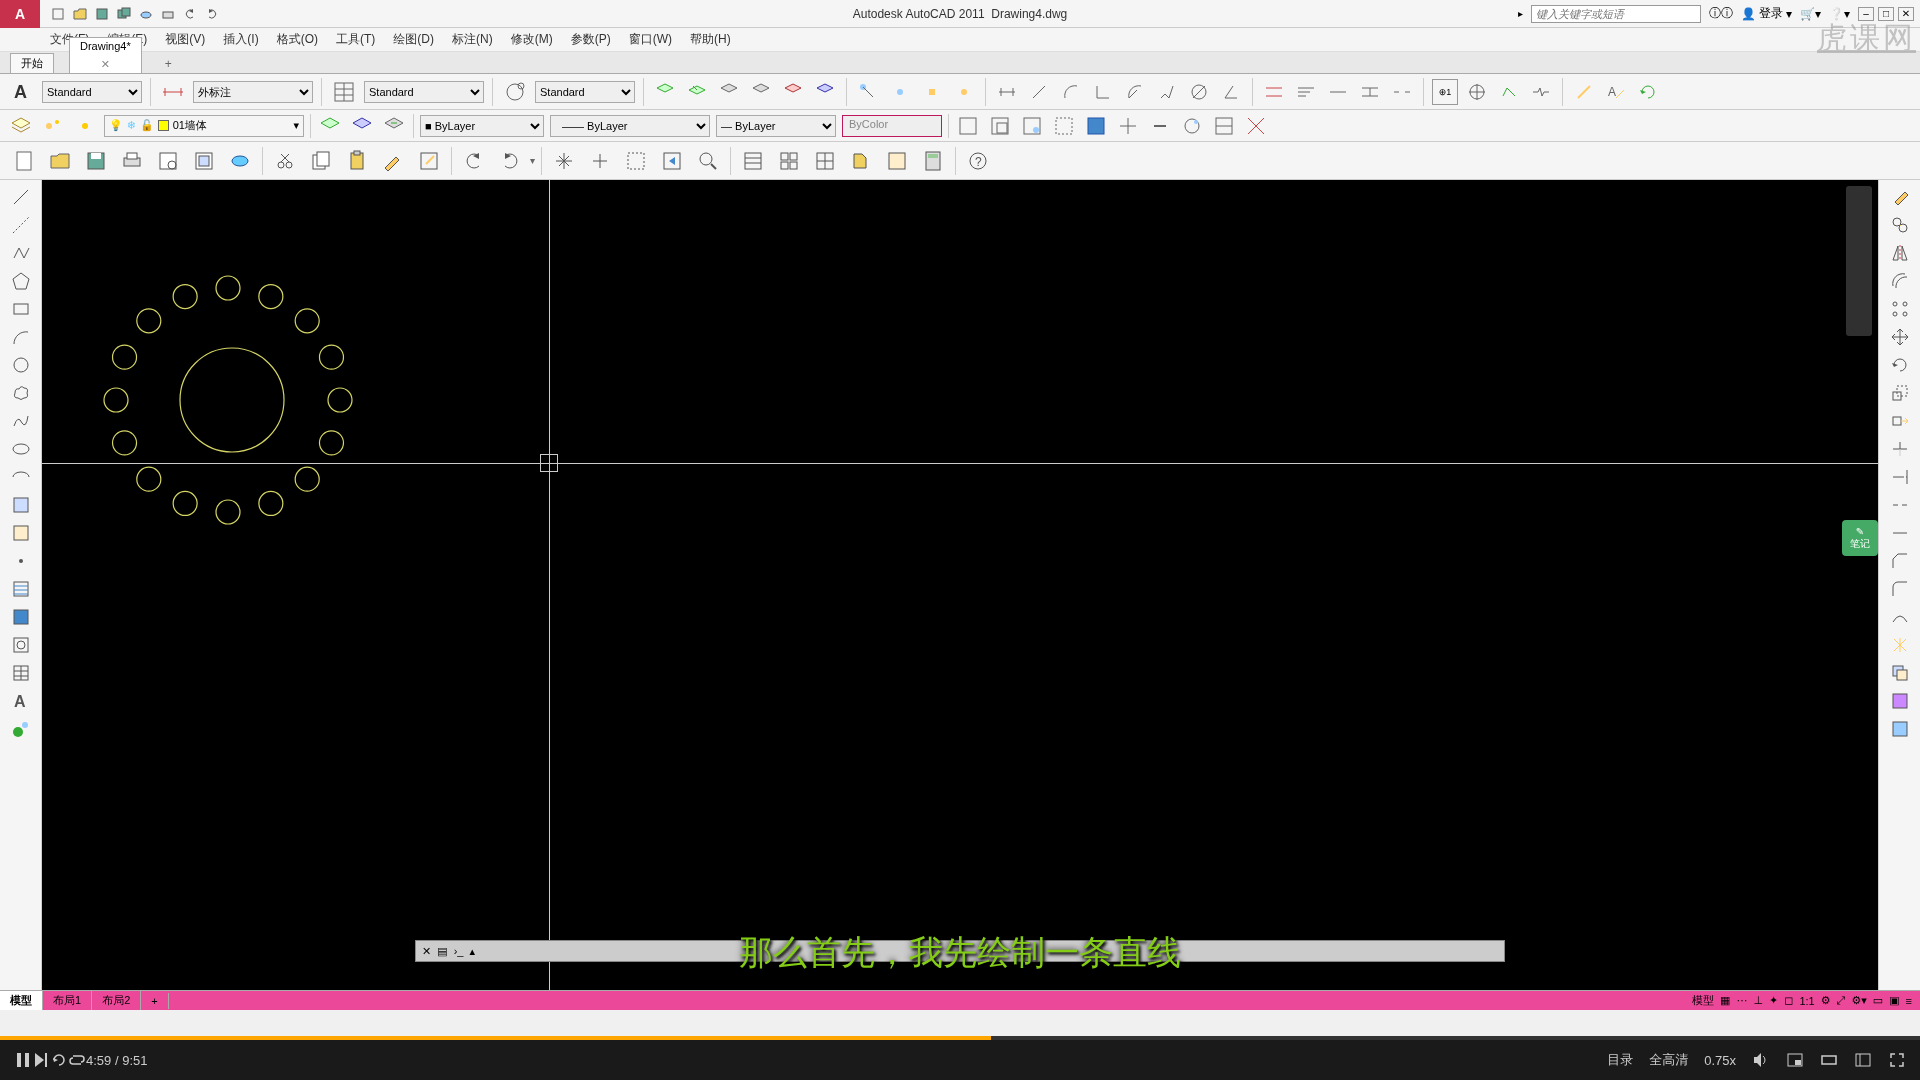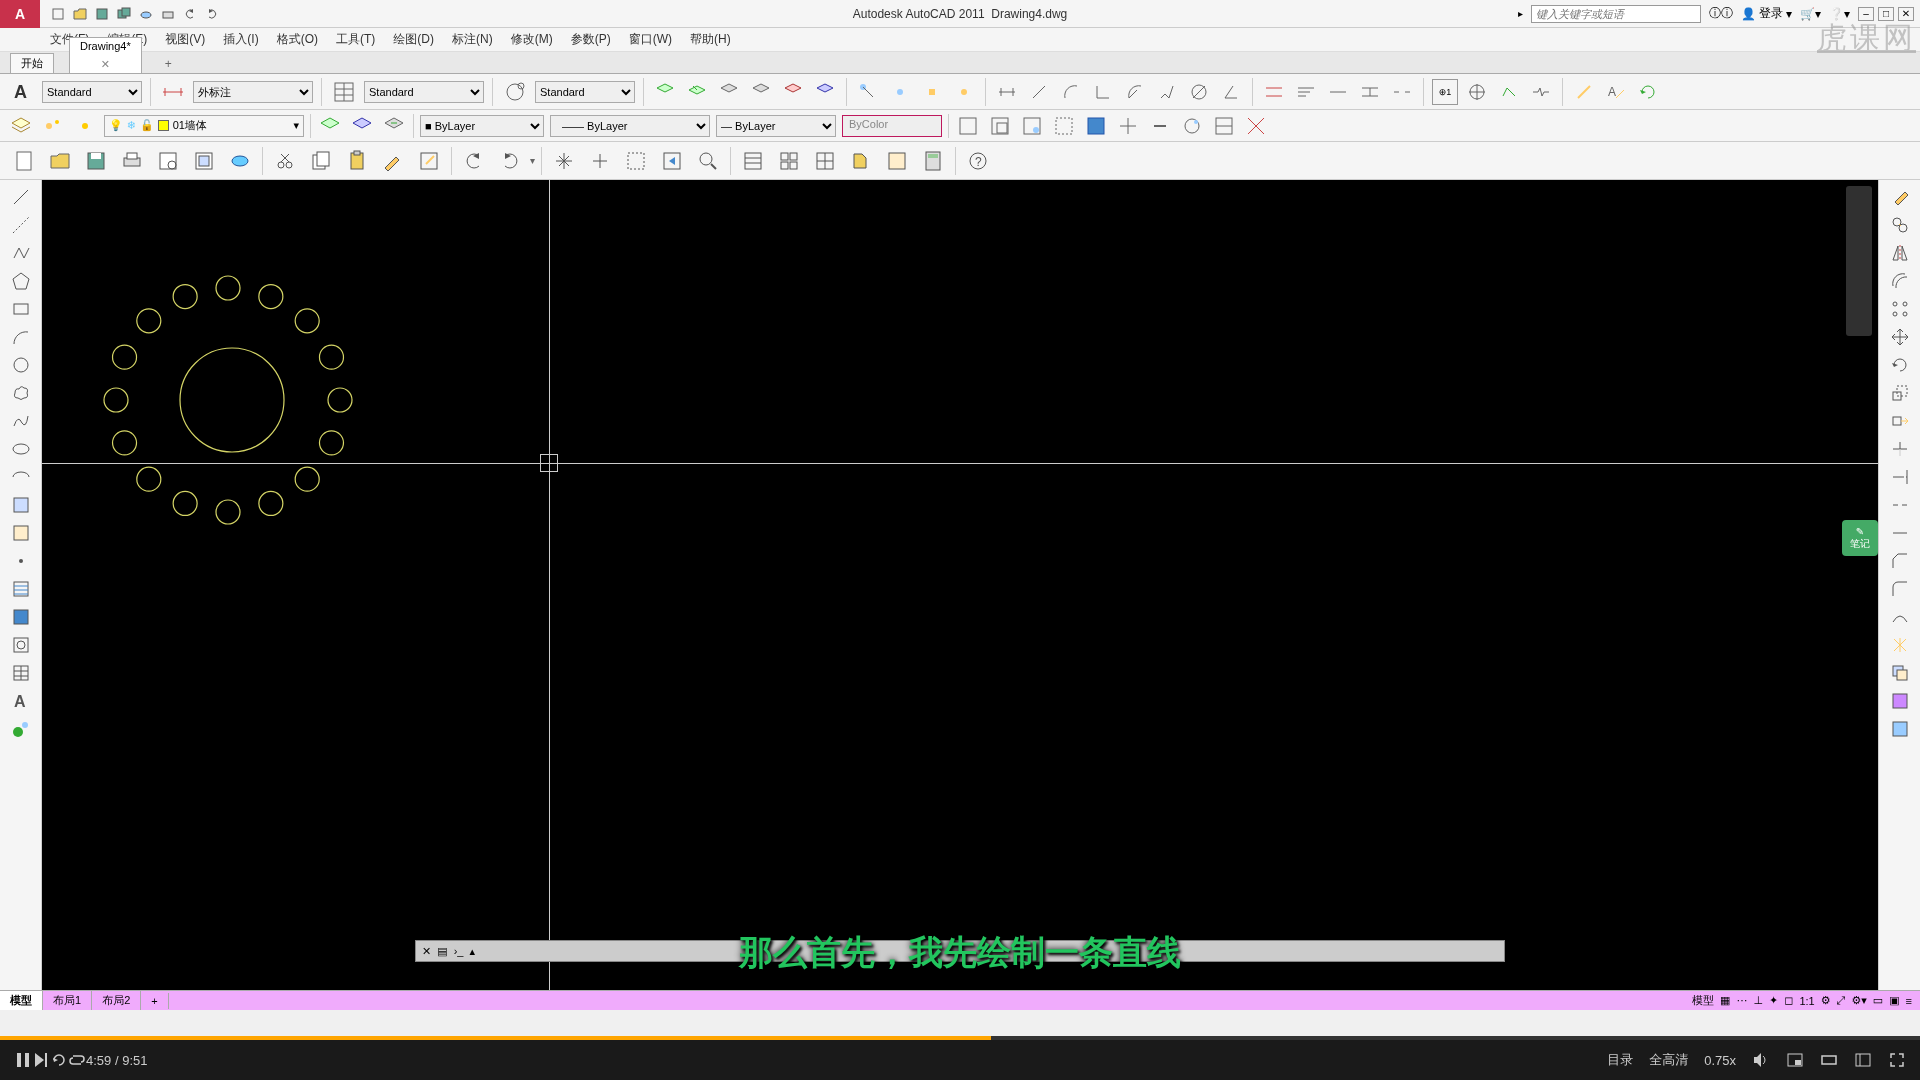--- a/index.html
+++ b/index.html
@@ -40,22 +40,22 @@
 .right-toolbar { width: 42px; background: #f5f5f5; border-left: 1px solid #ccc; display: flex; flex-direction: column; align-items: center; padding-top: 4px; gap: 2px; position: absolute; right: 0; top: 0; bottom: 0; overflow: hidden; }
 .right-toolbar .rtool { width: 26px; height: 26px; display: flex; align-items: center; justify-content: center; cursor: pointer; }
 .canvas { flex: 1; background: #000; position: relative; margin-right: 42px; }
 .crosshair-v { position: absolute; width: 1px; background: #ccc; top: 0; bottom: 0; }
 .crosshair-h { position: absolute; height: 1px; background: #ccc; left: 0; right: 0; }
 .pickbox { position: absolute; width: 18px; height: 18px; border: 1.5px solid #ccc; background: transparent; }
 .navcube { position: absolute; right: 6px; top: 6px; width: 26px; height: 150px; background: rgba(60,60,60,0.8); border-radius: 3px; }
 .note-icon { position: absolute; right: 0px; top: 340px; width: 36px; height: 36px; background: #4a6; border-radius: 4px; display: flex; flex-direction: column; align-items: center; justify-content: center; font-size: 10px; color: #fff; z-index: 5; cursor: pointer; }
 .command-line { position: absolute; bottom: 28px; left: 50%; transform: translateX(-50%); width: 1090px; height: 22px; background: #ccc; border: 1px solid #888; display: flex; align-items: center; padding: 0 6px; font-size: 11px; gap: 6px; }
 .command-line input { flex: 1; border: none; background: transparent; font-size: 11px; color: #555; font-style: italic; outline: none; }
-.subtitle { position: absolute; bottom: 14px; left: 50%; transform: translateX(-50%); font-size: 34px; color: #22c55e; text-shadow: 0 0 6px #000, 2px 2px 3px #000; font-weight: 700; z-index: 10; }
-.model-tabs { height: 20px; background: #f0abfc; border-top: 1px solid #aaa; display: flex; align-items: center; font-size: 11px; }
+.subtitle { position: absolute; bottom: 14px; left: 50%; transform: translateX(-50%); font-size: 34px; color: #84cc16; text-shadow: 0 0 6px #000, 2px 2px 3px #000; font-weight: 400; z-index: 10; }
+.model-tabs { height: 20px; background: #ec4899; border-top: 1px solid #aaa; display: flex; align-items: center; font-size: 11px; }
 .model-tabs .mtab { padding: 2px 10px; border-right: 1px solid #aaa; cursor: pointer; }
 .model-tabs .mtab.active { background: #fff; font-weight: bold; }
 .model-tabs .right-status { margin-left: auto; display: flex; gap: 6px; padding-right: 8px; font-size: 11px; align-items: center; }
 .video-controls { position: absolute; bottom: 0; left: 0; right: 0; height: 40px; background: #1a1a1a; display: flex; align-items: center; padding: 0 14px; color: #ccc; font-size: 13px; }
 .video-controls .vbtn { cursor: pointer; display: flex; align-items: center; }
 .video-controls .right { margin-left: auto; display: flex; gap: 16px; align-items: center; }
 .progress-bar { position: absolute; bottom: 40px; left: 0; right: 0; height: 4px; background: #333; }
 .progress-fill { height: 100%; background: #ffa500; }
 svg { display: block; }
 </style>

